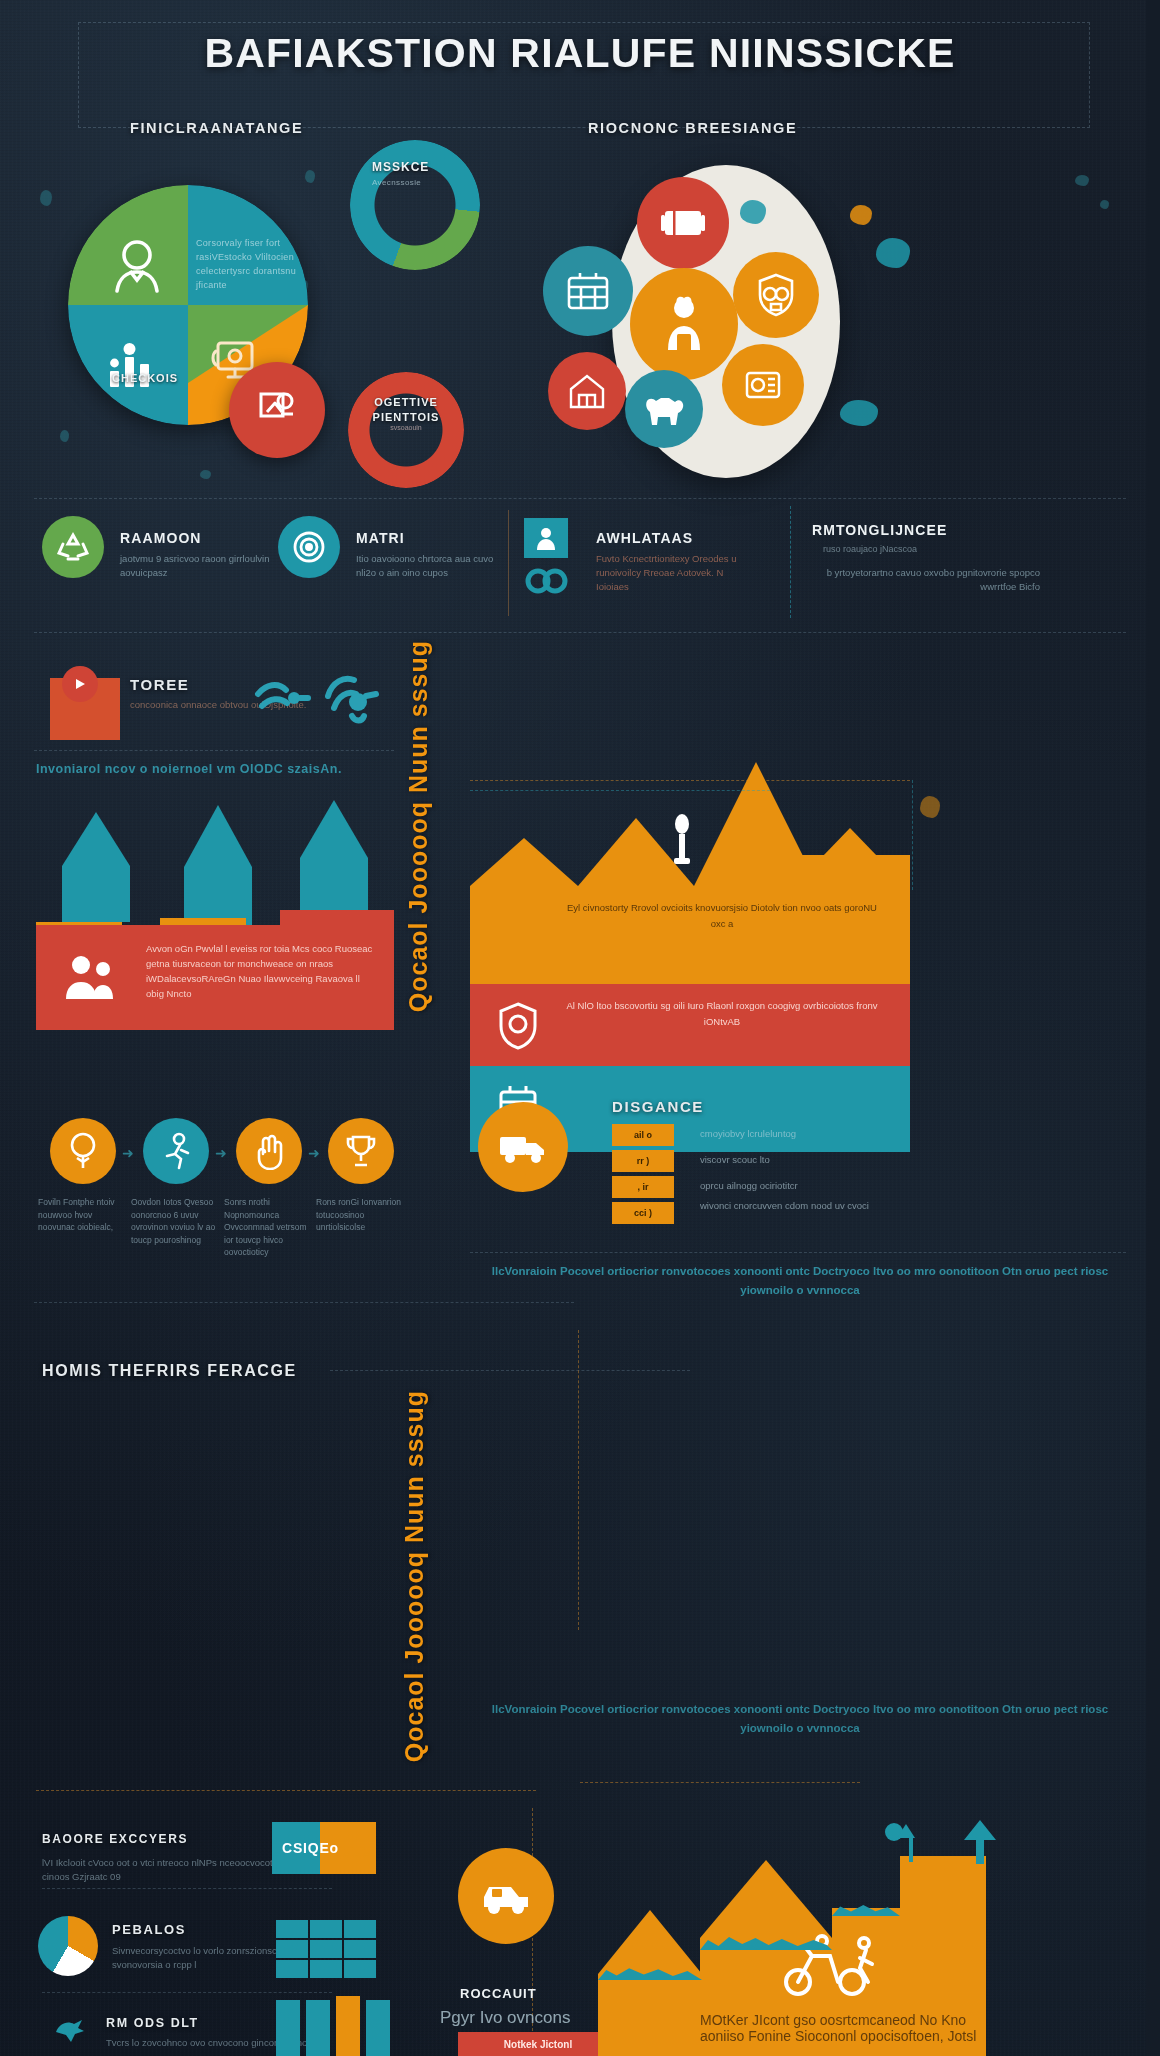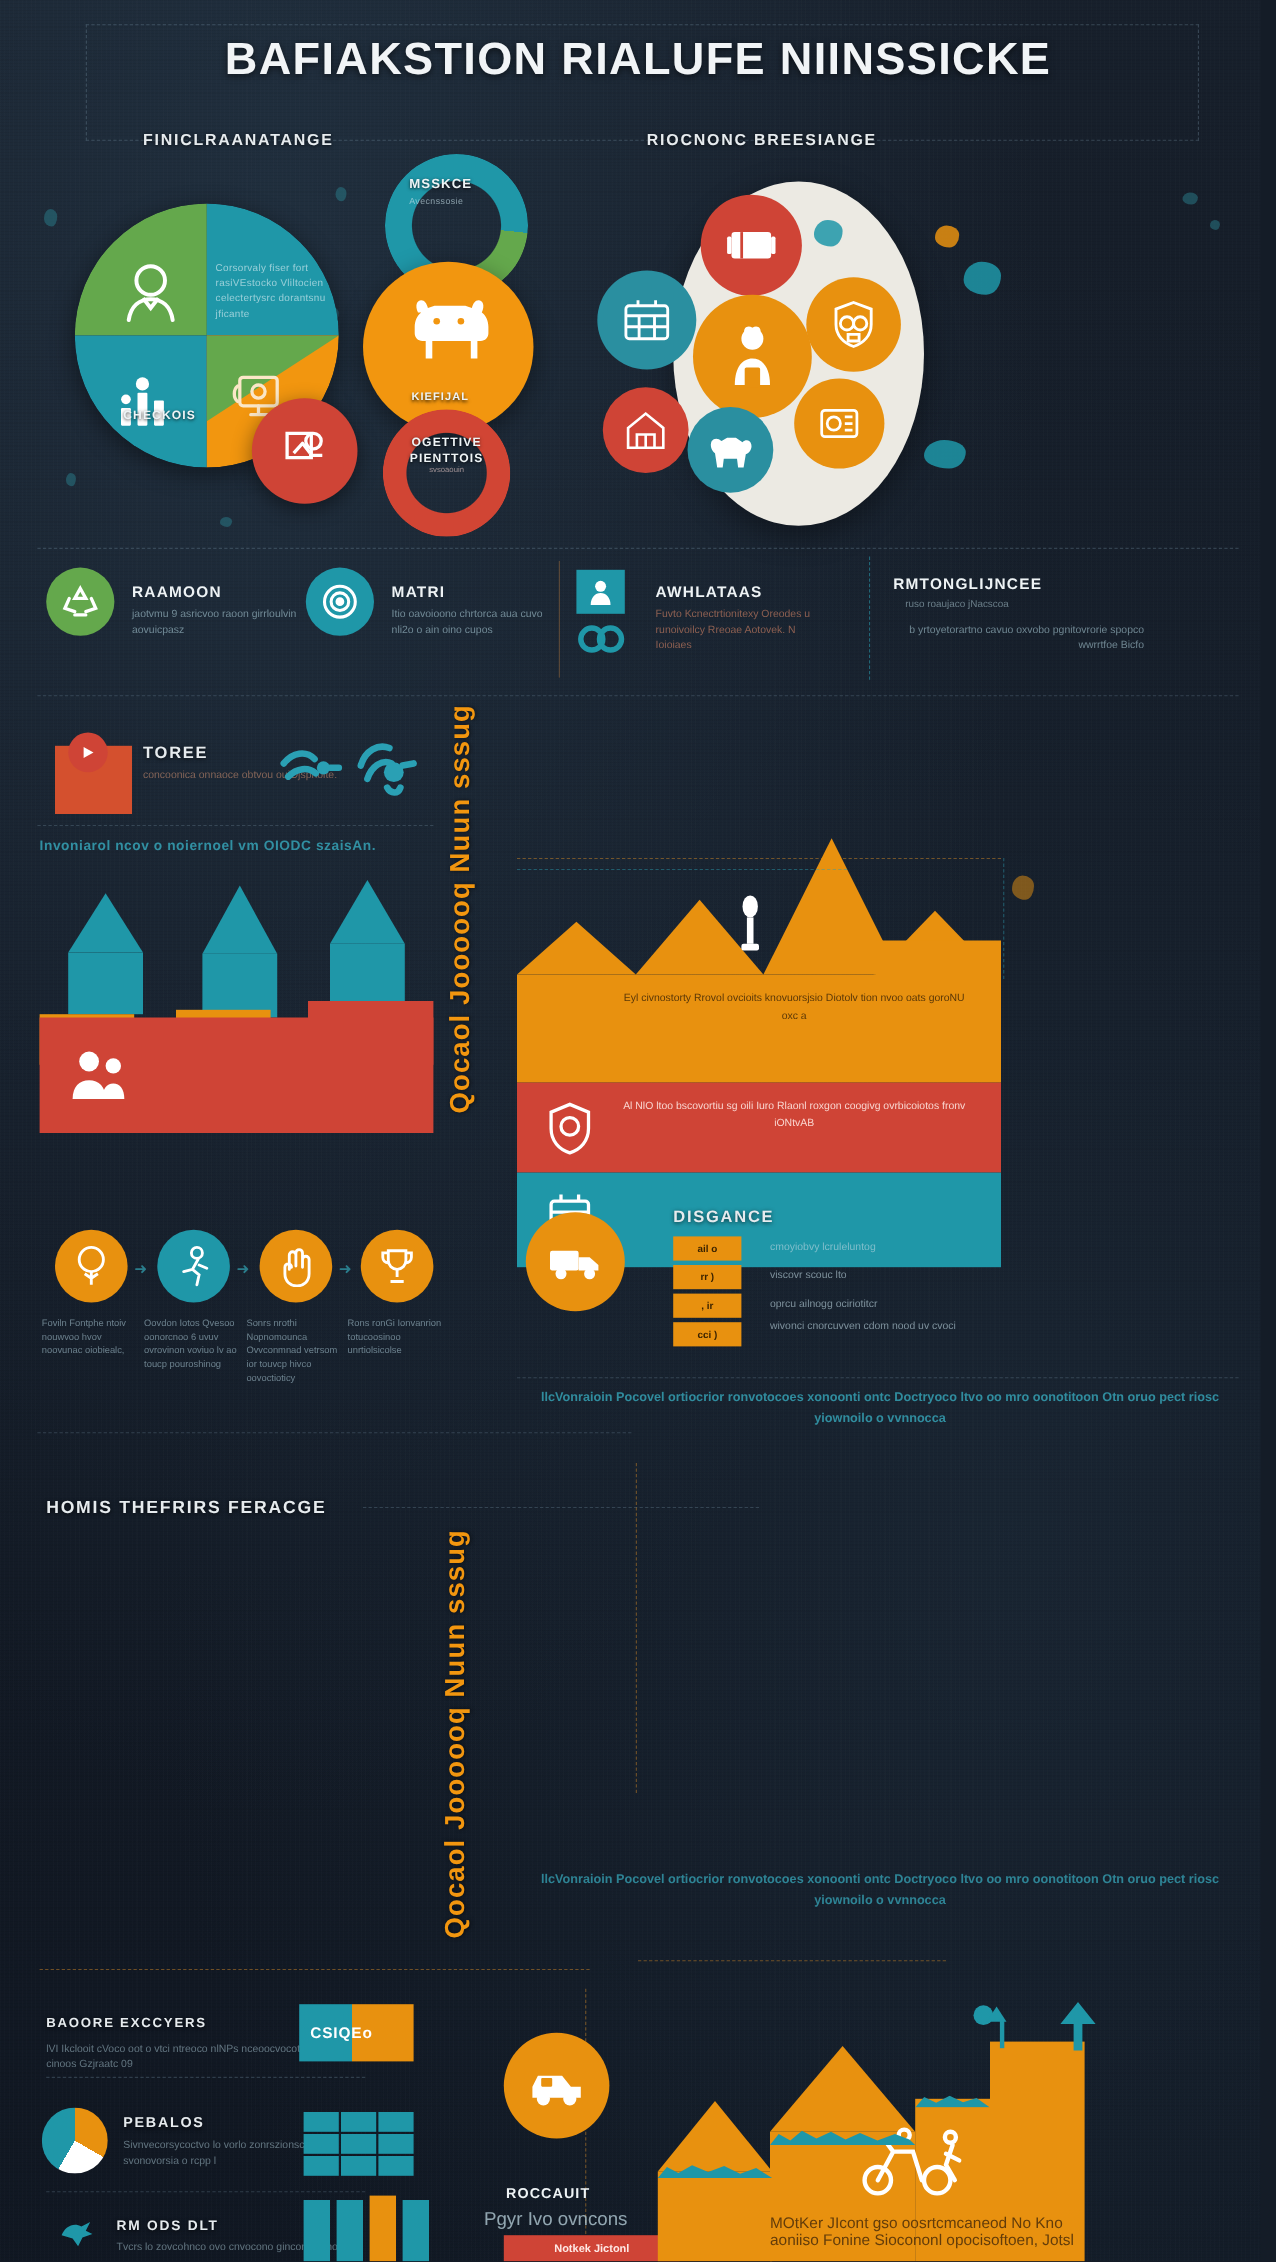--- a/index.html
+++ b/index.html
@@ -228,30 +228,20 @@
       <circle cx="32" cy="15" r="7"></circle>
       <path d="M14 26l8-9 7 9" stroke-linejoin="round"></path>
       <path d="M28 28h12"></path>
     </svg>
   </div>
 
   <div class="donut"></div>
   <div class="pie-lab" style="left:372px;top:160px;font-size:12px;">MSSKCE</div>
   <div style="position:absolute;left:372px;top:178px;font-size:8px;color:rgba(205,230,238,.6);letter-spacing:.4px;">Avecnssosie</div>
 
-  <div class="bigo">
-    <span style="position:absolute;left:40px;top:30px;">
-      <svg width="76" height="62" viewBox="0 0 76 62" fill="#fff">
-        <path d="M10 16c-3-6-1-11 3-11 3 0 5 3 6 7l6-2h28l6 2c1-4 3-7 6-7 4 0 6 5 3 11 4 3 6 8 6 13v6c0 4-3 7-7 7h-3v16h-6V42H23v16h-6V42h-3c-4 0-7-3-7-7v-6c0-5 2-10 6-13z"></path>
-        <circle cx="27" cy="24" r="3" fill="#f2960f"></circle>
-        <circle cx="49" cy="24" r="3" fill="#f2960f"></circle>
-      </svg>
-    </span>
-    <span class="pie-lab" style="left:44px;top:118px;font-size:10px;">KIEFIJAL</span>
-  </div>
 
   <div class="redring"></div>
   <div class="redring-lab">
     <div class="pie-lab" style="position:relative;left:0;top:0;font-size:11px;display:block;text-align:center;">OGETTIVE</div>
     <div class="pie-lab" style="position:relative;left:0;top:3px;font-size:11px;display:block;text-align:center;">PIENTTOIS</div>
     <div style="font-size:7px;color:rgba(255,220,215,.55);text-align:center;margin-top:4px;">svsoaouin</div>
   </div>
 
   <div class="blob"></div>
 
@@ -411,20 +401,21 @@
 
   <div class="redpanel">
     <span style="position:absolute;left:24px;top:26px;">
       <svg width="58" height="52" viewBox="0 0 58 52" fill="#fff">
         <circle cx="21" cy="14" r="9"></circle>
           <path d="M6 48c0-11 6-17 15-17s15 6 15 17z"></path>
         <circle cx="43" cy="18" r="7"></circle>
           <path d="M33 48c0-9 4-14 10-14s10 5 10 14z"></path>
       </svg>
     </span>
+    <p>Avvon oGn Pwvlal l eveiss ror toia Mcs coco Ruoseac getna tiusrvaceon tor monchweace on nraos iWDalacevsoRAreGn Nuao Ilavwvceing Ravaova ll obig Nncto</p>
   </div>
 
   <div class="dash-h dash-or" style="left:470px;top:780px;width:440px;"></div>
   <div class="dash-v dash-te" style="left:912px;top:780px;height:110px;"></div>
 
   <div class="castle" style="left:470px;top:838px;width:0;height:0;border-left:54px solid transparent;border-right:54px solid transparent;border-bottom:48px solid #e8910f;"></div>
   <div class="castle" style="left:578px;top:818px;width:0;height:0;border-left:58px solid transparent;border-right:58px solid transparent;border-bottom:68px solid #e8910f;"></div>
   <div class="castle" style="left:694px;top:762px;width:0;height:0;border-left:62px solid transparent;border-right:62px solid transparent;border-bottom:124px solid #e8910f;"></div>
   <div class="castle" style="left:794px;top:828px;width:0;height:0;border-left:56px solid transparent;border-right:56px solid transparent;border-bottom:58px solid #e8910f;"></div>
   <div class="castle" style="left:796px;top:855px;width:114px;height:40px;background:#e8910f;"></div>

